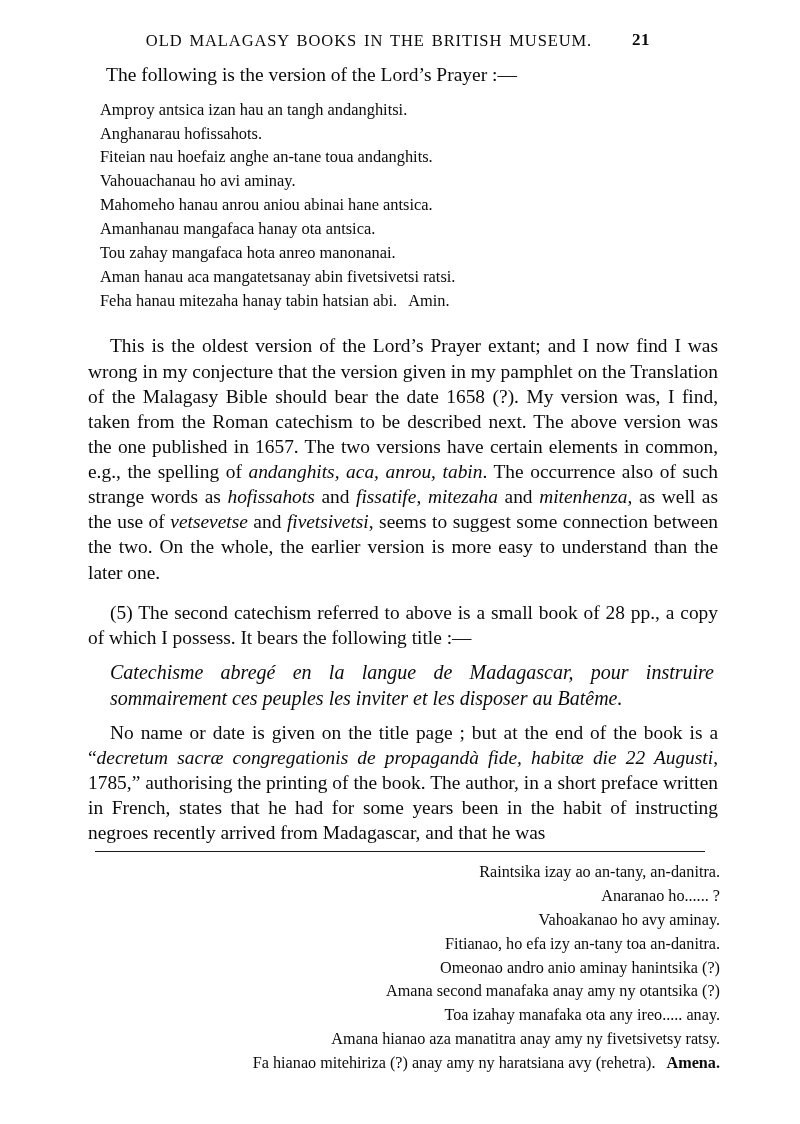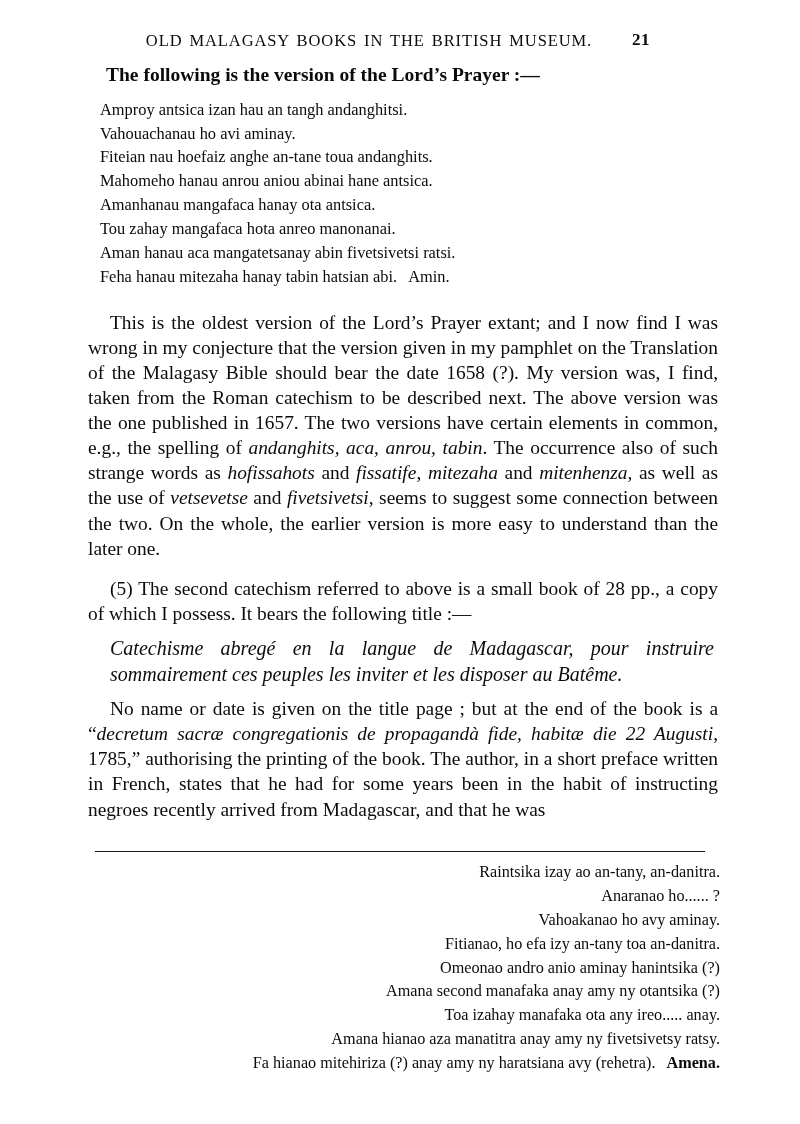--- a/index.html
+++ b/index.html
@@ -57,21 +57,20 @@
     left: 88px;
     top: 62px;
     width: 630px;
   }
 
   .lead-line {
     font-size: 19.5px;
     margin: 0 0 10px 18px;
     line-height: 1.32;
     white-space: nowrap;
-    font-weight: bold;
   }
 
   
   .verse {
     margin: 4px 0 6px 12px;
     font-size: 16.4px;
     line-height: 1.455;
   }
   .verse div {
     white-space: nowrap;
@@ -135,22 +134,23 @@
     <div class="rh-title">OLD MALAGASY BOOKS IN THE BRITISH MUSEUM.</div>
     <div class="rh-folio">21</div>
   </div>
 
   <div class="col">
 
     <div class="lead-line">The following is the version of the Lord’s Prayer :—</div>
 
     <div class="verse">
       <div>Amproy antsica izan hau an tangh andanghitsi.</div>
+      <div>Anghanarau hofissahots.</div>
+      <div>Fiteian nau hoefaiz anghe an-tane toua andanghits.</div>
       <div>Vahouachanau ho avi aminay.</div>
-      <div>Fiteian nau hoefaiz anghe an-tane toua andanghits.</div>
       <div>Mahomeho hanau anrou aniou abinai hane antsica.</div>
       <div>Amanhanau mangafaca hanay ota antsica.</div>
       <div>Tou zahay mangafaca hota anreo manonanai.</div>
       <div>Aman hanau aca mangatetsanay abin fivetsivetsi ratsi.</div>
       <div><span>Feha hanau mitezaha hanay tabin hatsian abi.</span><span class="gap-lg"></span><span>Amin.</span></div>
     </div>
 
     <div class="sp-para"></div>
 
     <p class="prose indent"><span>This is the oldest version of the Lord’s Prayer extant; and I now find I was wrong in my conjecture that the version given in my pamphlet on the Translation of the Malagasy Bible should bear the date 1658 (?). My version was, I find, taken from the Roman catechism to be described next. The above version was the one published in 1657. The two versions have certain elements in common, e.g., the spelling of </span><i>andanghits, aca, anrou, tabin</i><span>. The occurrence also of such strange words as </span><i>hofissahots</i><span> and </span><i>fissatife</i><span>, </span><i>mitezaha</i><span> and </span><i>mitenhenza</i><span>, as well as the use of </span><i>vetsevetse</i><span> and </span><i>fivetsivetsi</i><span>, seems to suggest some connection between the two. On the whole, the earlier version is more easy to understand than the later one.</span></p>

